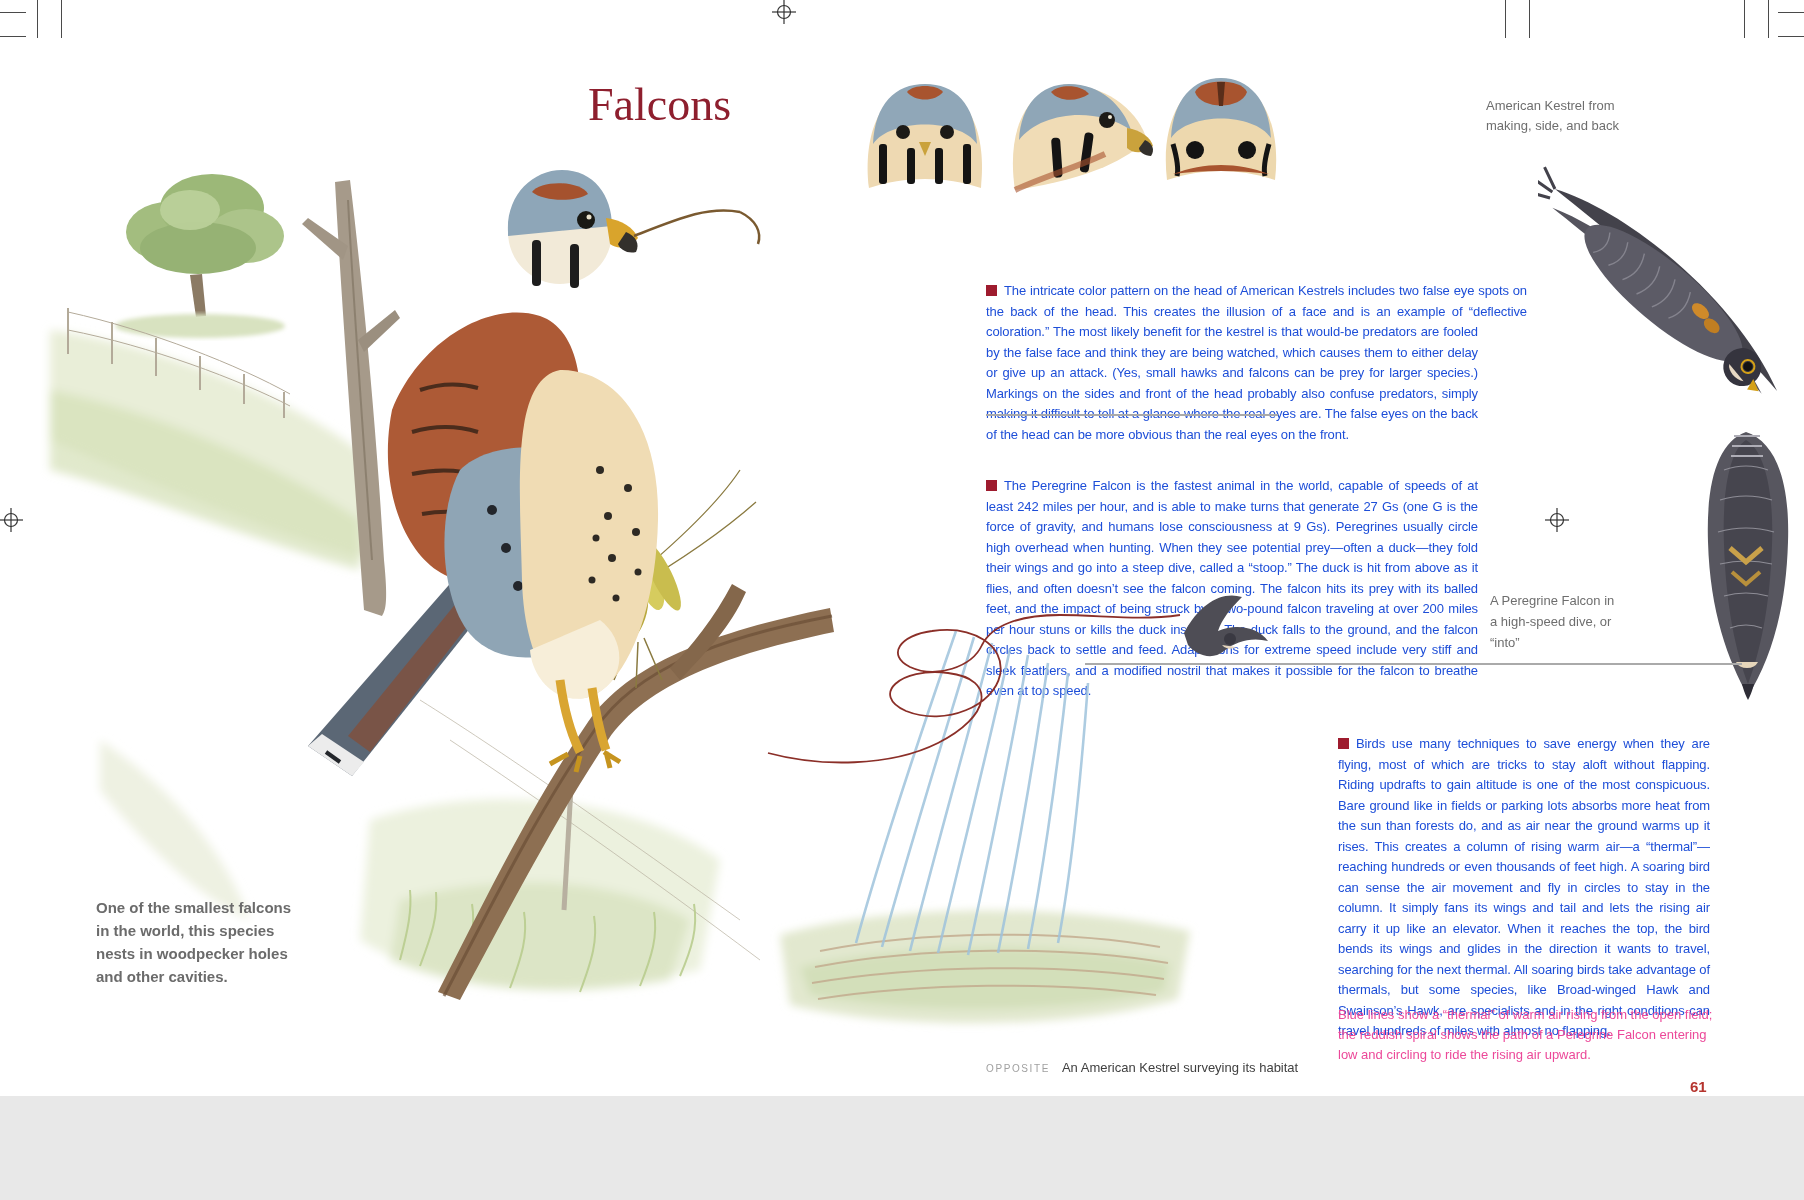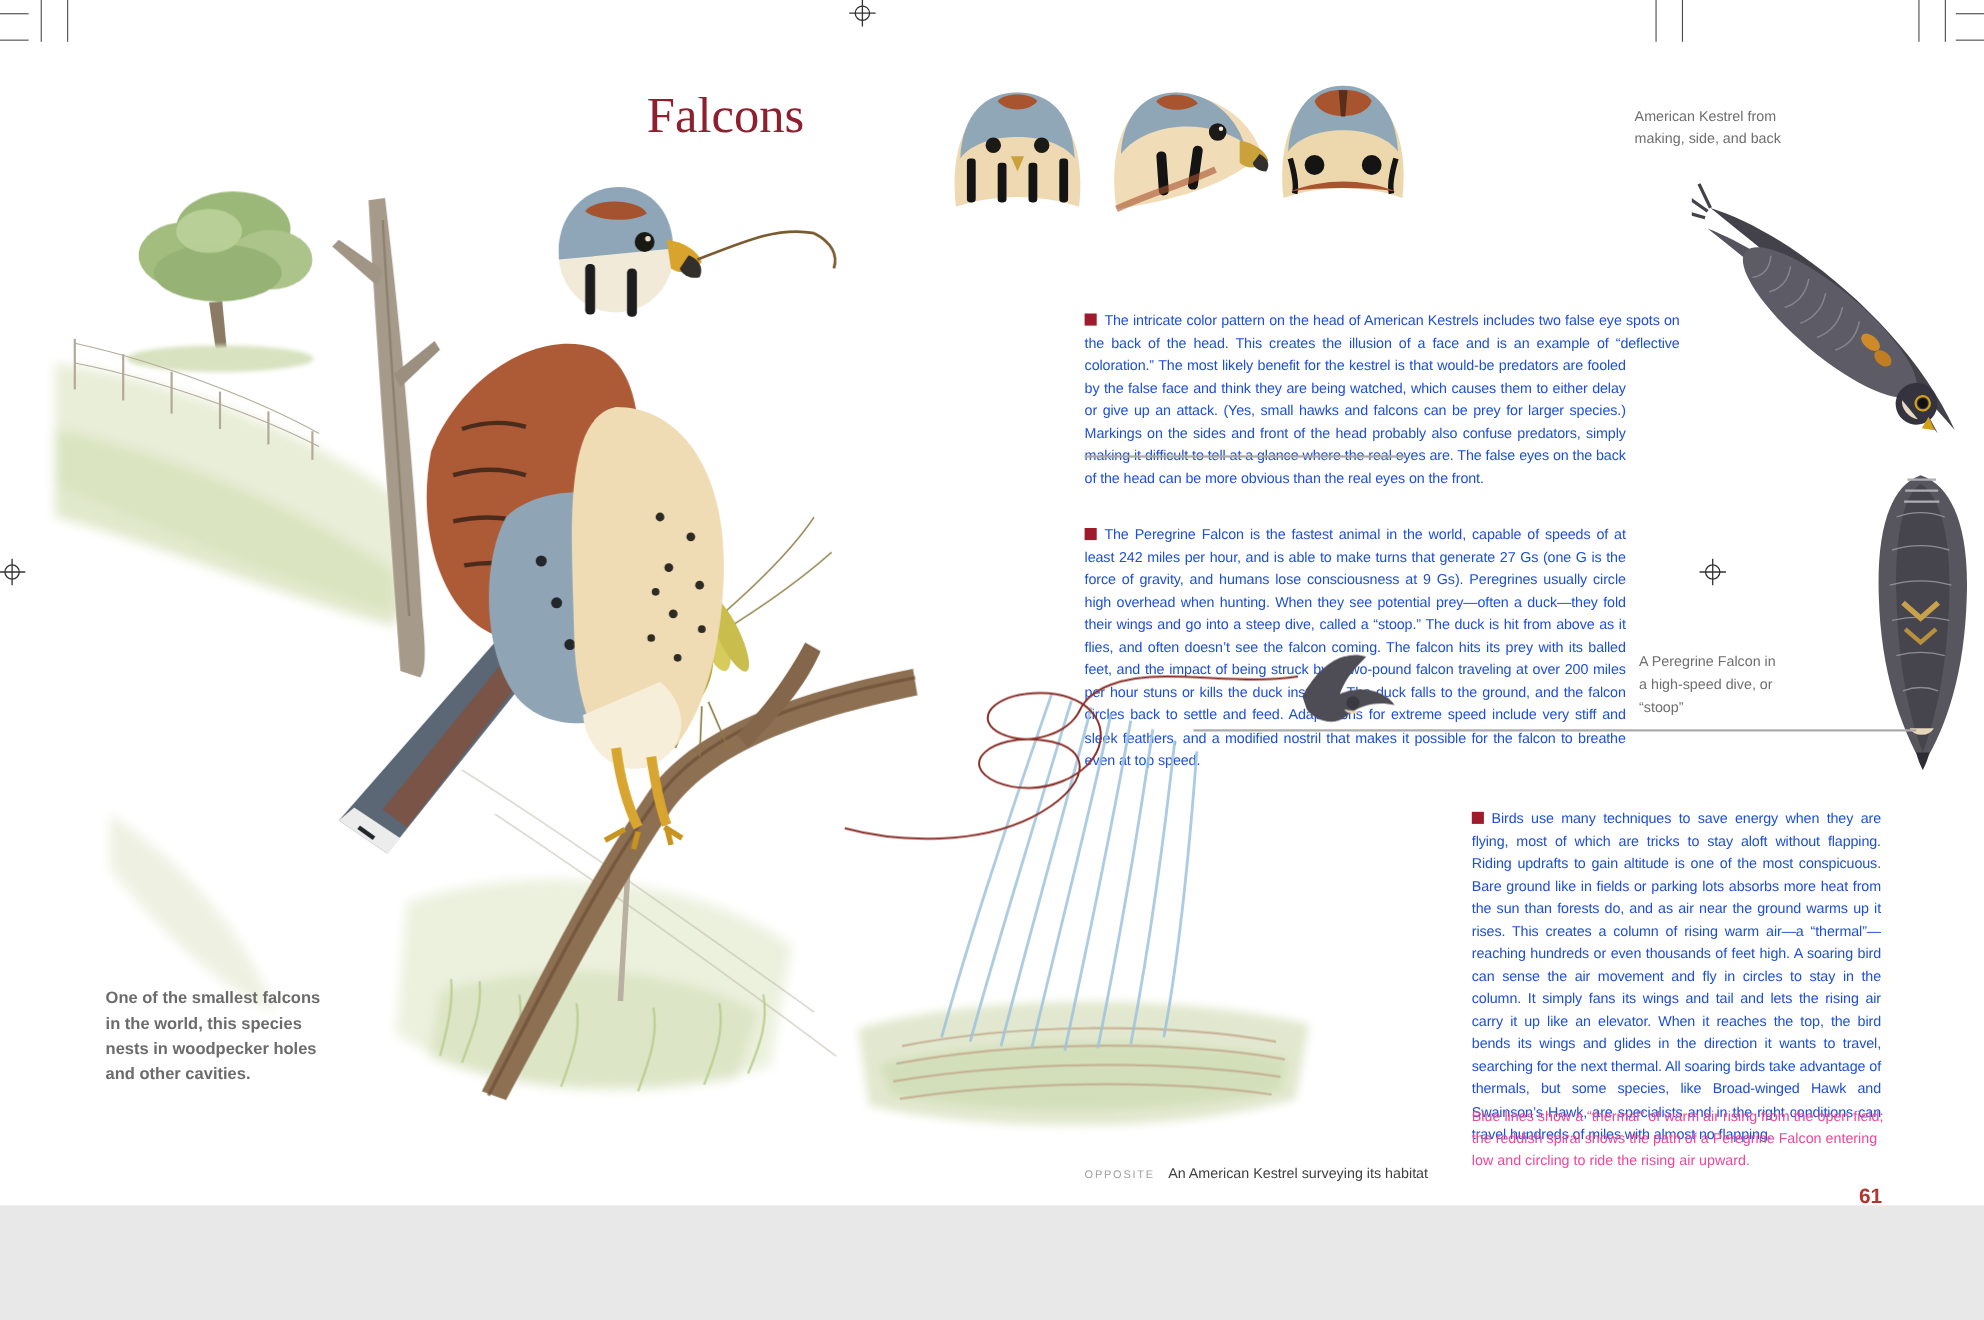--- a/index.html
+++ b/index.html
@@ -17,21 +17,21 @@
         text-align:justify;margin-top:48px;}
   .bullet{display:inline-block;width:11px;height:11px;background:#9e1b2e;margin-right:7px;
           vertical-align:-1px;}
   .floatA{float:right;width:8px;height:41px;}
   .floatB{float:right;clear:right;width:57px;height:103px;}
   .cap-gray{font-size:13px;line-height:20px;color:#6e6e6e;}
   .cap-bold{font-size:15px;line-height:23px;color:#6b6b6b;font-weight:bold;}
   .cap-red{font-size:13px;line-height:20px;color:#ec4899;}
   .opposite-label{font-size:10px;letter-spacing:1.6px;color:#a0a0a0;}
   .opposite-text{font-size:13px;color:#404040;margin-left:12px;}
-  .pagenum{font-size:19px;font-weight:bold;color:#b5342e;}
+  .pagenum{font-size:15px;font-weight:bold;color:#b5342e;}
   .rule{position:absolute;height:2px;background:#aaa;}
   .slug{font-size:9px;color:#4a4a4a;letter-spacing:.2px;white-space:nowrap;}
   .slug span{margin-right:14px;}
 </style>
 </head>
 <body>
 
 <div class="canvas">
 
   <div class="cropline" style="left:37px;top:0;width:1px;height:38px;"></div>
@@ -314,21 +314,21 @@
           <path d="M192,488 q16,-6 32,0" fill="none"></path>
       </g>
       <path d="M192,408 l16,14 l16,-14" stroke="#c9a14a" stroke-width="5" fill="none"></path>
       <path d="M194,432 l14,12 l14,-12" stroke="#b8903c" stroke-width="4" fill="none"></path>
       <path d="M196,296 h26 M194,306 h30 M193,316 h32" stroke="#aeadb6" stroke-width="2"></path>
       <path d="M198,522 a12,10 0 0 0 22,0 Z" fill="#e6d6ba"></path>
       <path d="M204,544 c2,8 4,12 6,16 c2,-4 4,-8 6,-16 Z" fill="#2e2d36"></path>
     </g>
   </svg>
 
-  <div class="abs cap-gray" style="left:1490px;top:590px;width:128px;line-height:21px;">A Peregrine Falcon in a high-speed dive, or “stoop”</div>
+  <div class="abs cap-gray" style="left:1490px;top:590px;width:128px;line-height:21px;">A Peregrine Falcon in a high-speed dive, or “into”</div>
 
   <div class="rule" style="left:1085px;top:663px;width:657px;"></div>
 
   <svg class="abs" style="left:760px;top:575px;" width="520" height="480" viewBox="0 0 520 480">
     <defs>
         <filter id="softT">
           <feGaussianBlur stdDeviation="4"></feGaussianBlur>
         </filter>
       </defs>
 

